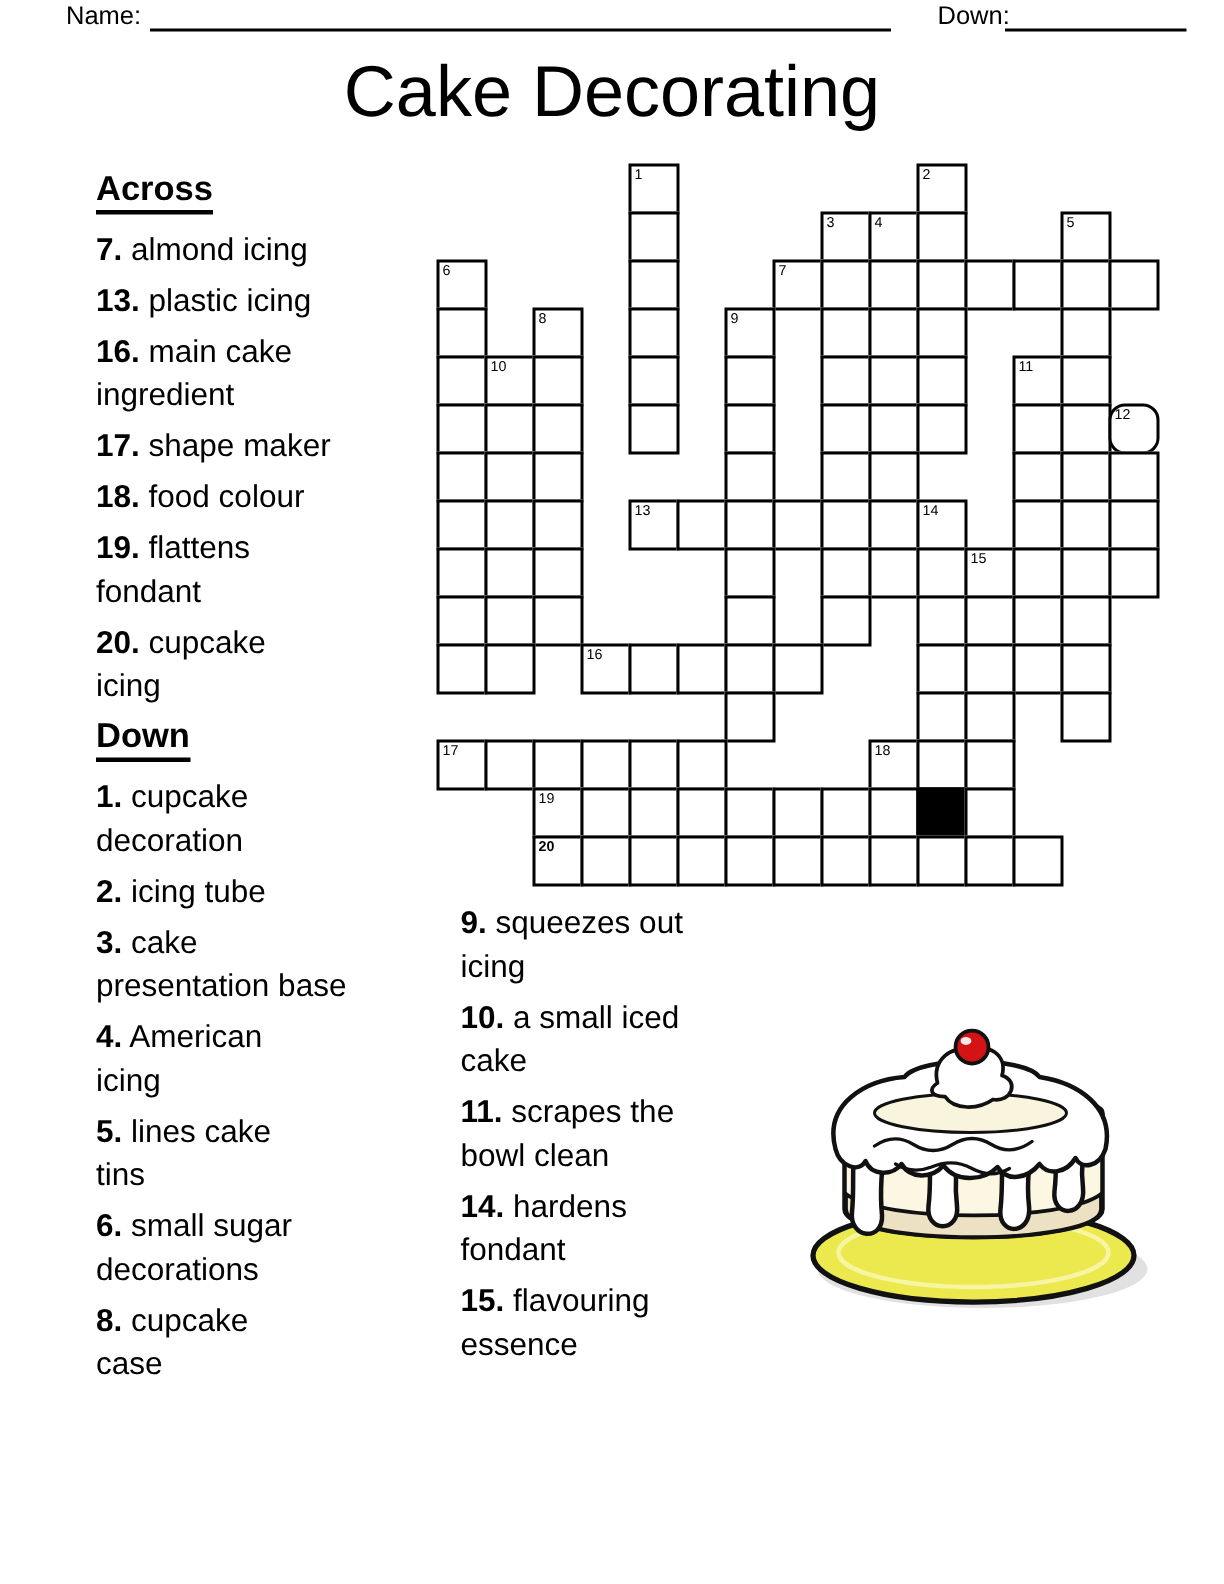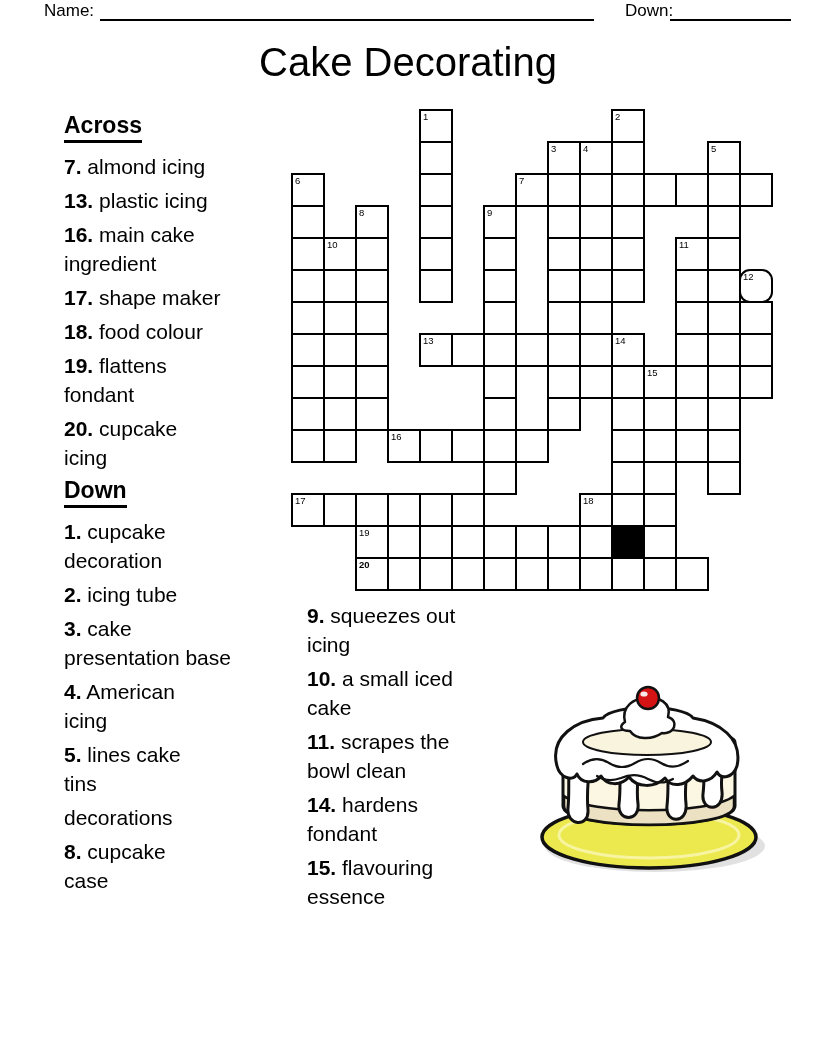--- a/index.html
+++ b/index.html
@@ -19,21 +19,21 @@
   
   .hdr-label{position:absolute;top:1px;font-size:17px;color:#000;}
   .write-line{position:absolute;height:0;border-bottom:2px solid #000;}
   #name-line{left:100px;top:19px;width:494px;}
   #date-line{left:670px;top:19px;width:121px;}
   #name-label{left:44px;}
   #date-label{left:625px;}
   
   #page-title{
     position:absolute;top:34px;left:0;width:100%;text-align:center;
-    font-size:40px;line-height:56px;font-weight:500;letter-spacing:0px;
+    font-size:48px;line-height:56px;font-weight:500;letter-spacing:0px;
   }
   
   .clue-col{position:absolute;margin-left:17px;}
   #left-col{left:47px;top:112px;width:240px;}
   #mid-col{left:290px;top:601px;width:230px;}
   .section-heading{
     display:inline-block;font-size:23px;font-weight:bold;line-height:27px;
     border-bottom:3px solid #000;padding-bottom:1px;margin-bottom:9px;
   }
   .clue{margin:0 0 5px 0;}
@@ -106,20 +106,21 @@
       </div>
       <div class="clue">
         <div class="clue-line"><span class="clue-num">4.</span> American</div>
         <div class="clue-line">icing</div>
       </div>
       <div class="clue">
         <div class="clue-line"><span class="clue-num">5.</span> lines cake</div>
         <div class="clue-line">tins</div>
       </div>
       <div class="clue">
+        <div class="clue-line"><span class="clue-num">6.</span> small sugar</div>
         <div class="clue-line">decorations</div>
       </div>
       <div class="clue">
         <div class="clue-line"><span class="clue-num">8.</span> cupcake</div>
         <div class="clue-line">case</div>
       </div>
     </div>
 </div>
 
 <div id="mid-col" class="clue-col">

